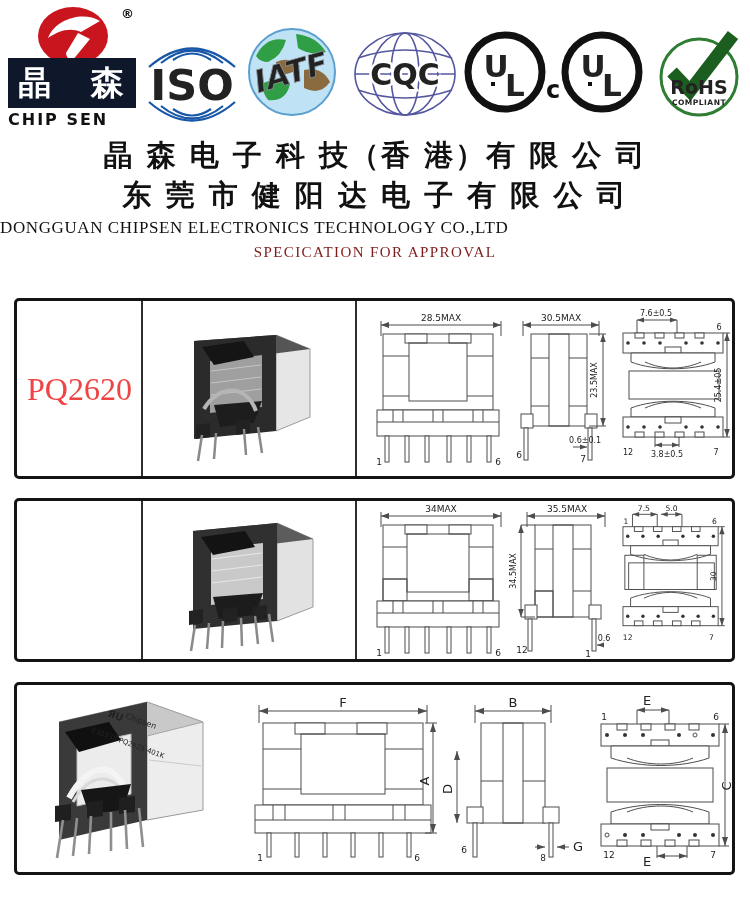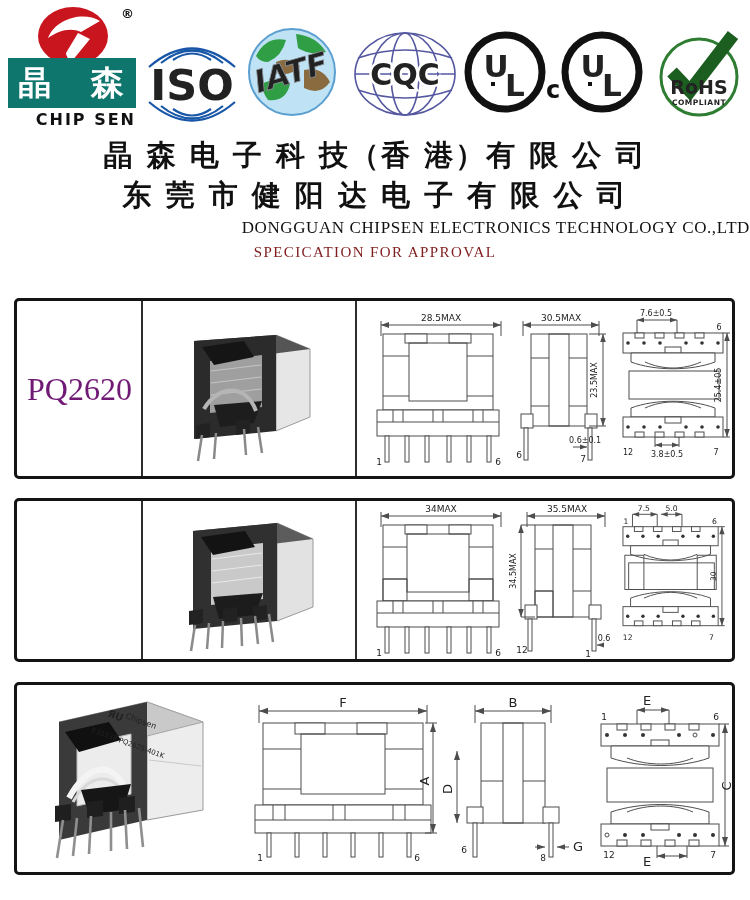--- a/index.html
+++ b/index.html
@@ -1,39 +1,39 @@
 <!DOCTYPE html>
 <html><head>
 <meta charset="utf-8">
 <style>
   html,body{margin:0;padding:0;background:#fff;}
   .page{position:relative;width:750px;height:900px;background:#fff;overflow:hidden;
         font-family:"DejaVu Sans",sans-serif;color:#1a1a1a;}
   
   .chipsen{position:absolute;left:8px;top:6px;width:130px;height:122px;}
   .cs-reg{position:absolute;left:113px;top:0;font-size:13px;font-weight:bold;color:#111;}
-  .cs-green{position:absolute;left:0;top:52px;width:128px;height:50px;background:#0f766e;
+  .cs-green{position:absolute;left:0;top:52px;width:128px;height:50px;background:#0f172a;
             display:flex;align-items:center;justify-content:center;}
   .cs-cn{color:#fff;font-weight:bold;font-size:33px;letter-spacing:14px;margin-left:12px;white-space:nowrap;}
-  .cs-latin{position:absolute;left:0;top:104px;width:128px;text-align:right;font-weight:bold;
+  .cs-latin{position:absolute;left:0;top:104px;width:128px;text-align:left;font-weight:bold;
             font-size:16px;letter-spacing:2px;color:#111;white-space:nowrap;}
   .c-small{position:absolute;left:546px;top:76px;font-size:24px;font-weight:bold;color:#111;}
   
   .cnline{position:absolute;left:0;width:750px;text-align:center;font-weight:bold;
           font-size:29px;letter-spacing:2px;color:#111;white-space:nowrap;}
-  .enline{position:absolute;left:0;width:750px;text-align:right;
+  .enline{position:absolute;left:0;width:750px;text-align:left;
           font-family:"Liberation Serif",serif;font-size:17px;letter-spacing:0.6px;color:#111;}
   .title-line{position:absolute;left:0;width:750px;text-align:center;
           font-family:"Liberation Serif",serif;font-size:15px;letter-spacing:1.4px;color:#7f1d1d;}
   
   .panel{position:absolute;left:14px;width:721px;background:#fff;border:3px solid #141414;
          border-radius:5px;box-sizing:border-box;}
   .vdiv{position:absolute;top:0;bottom:0;width:2px;background:#2e2e2e;}
   .model{position:absolute;left:0;width:125px;top:50%;transform:translateY(-50%);
-         text-align:center;font-family:"Liberation Serif",serif;font-size:32px;color:#701a75;}
+         text-align:center;font-family:"Liberation Serif",serif;font-size:32px;color:#ef4444;}
   svg{position:absolute;overflow:visible;}
   svg text{font-family:"DejaVu Sans",sans-serif;fill:#222;}
   .dim{font-size:9px;}
   .dim8{font-size:8px;}
   .dimL{font-size:13px;}
   .pin{font-size:9px;}
   .draw line,.draw rect,.draw path.s{stroke:#4d4d4d;stroke-width:1;fill:none;}
   .draw rect.w,.draw path.w{fill:#fff;stroke:#4d4d4d;stroke-width:1;}
   .ah{fill:#4d4d4d;stroke:none;}
 </style>

